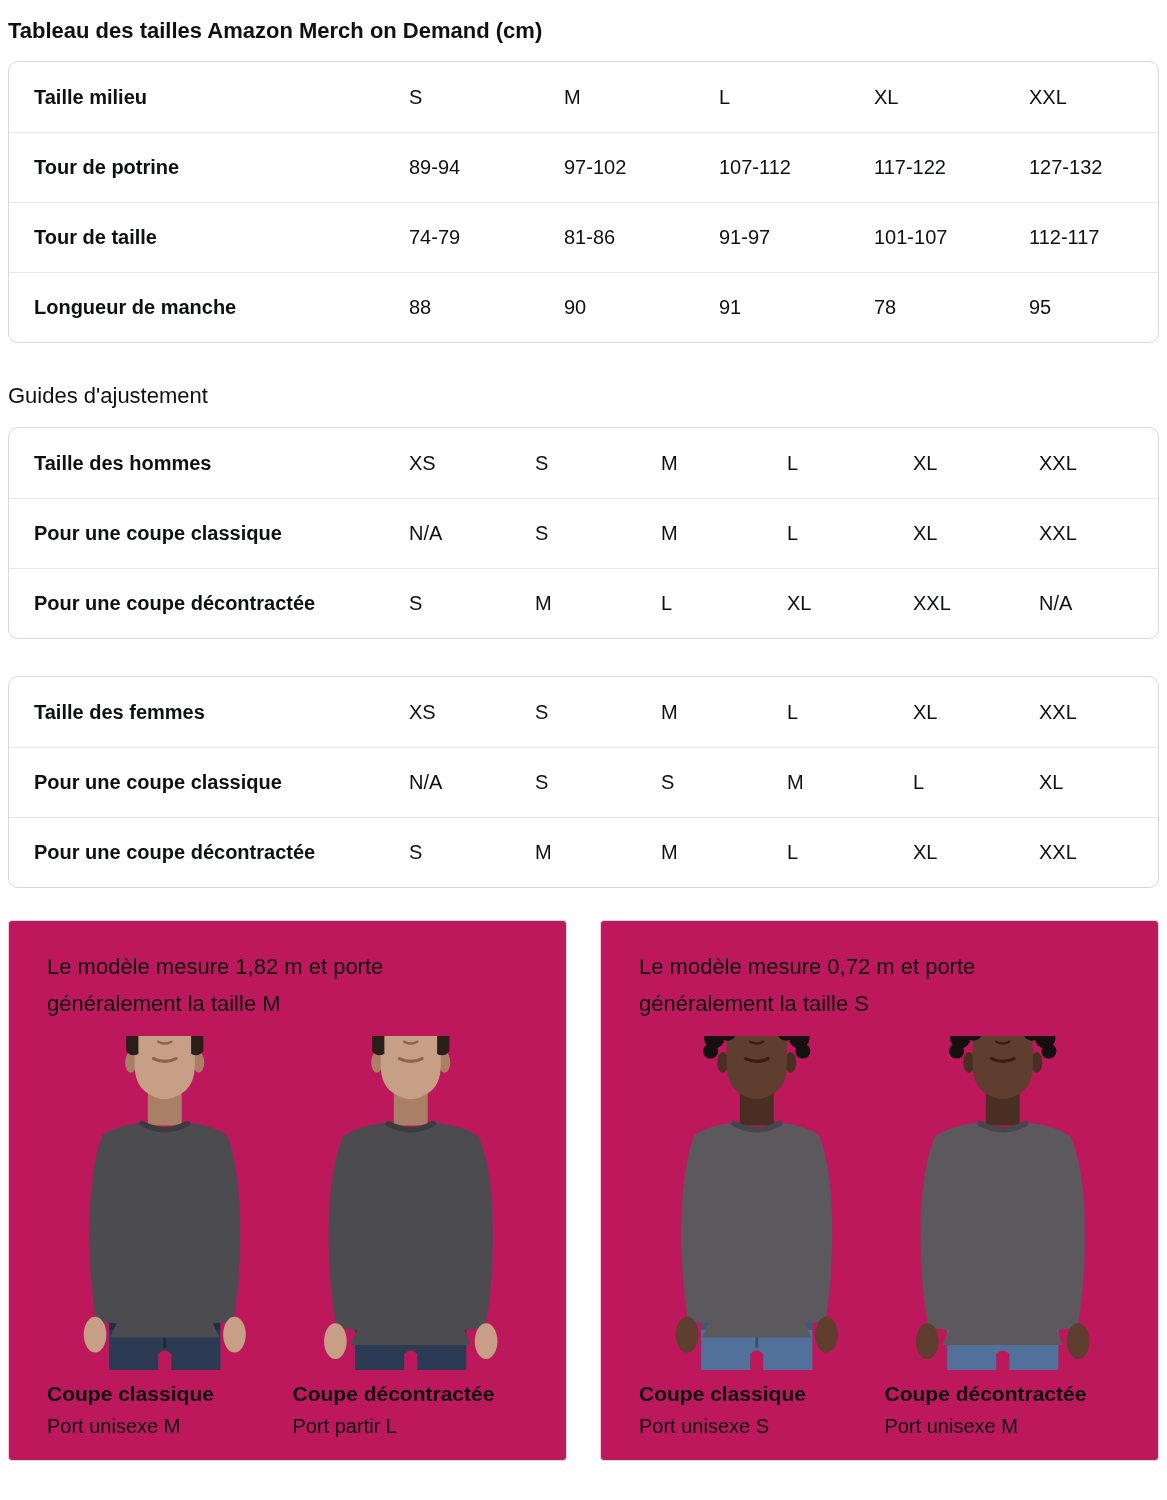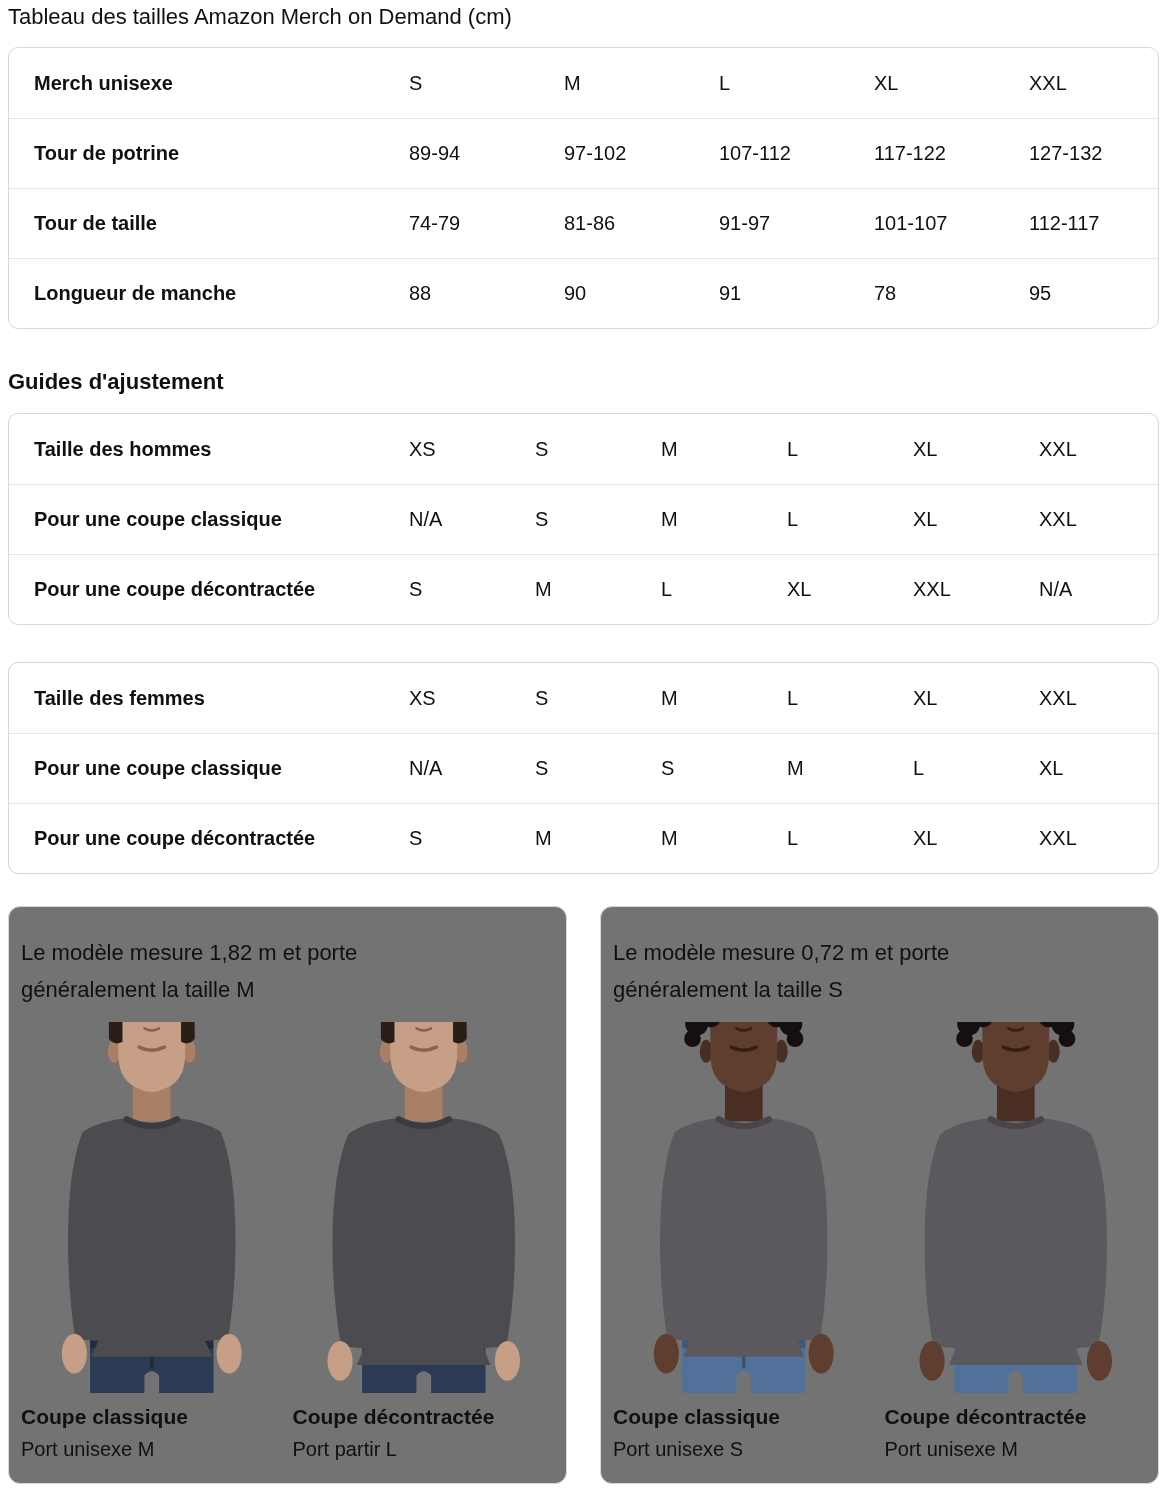--- a/index.html
+++ b/index.html
@@ -8,40 +8,40 @@
     --skin-men:#C79E86; --skin-women:#5F3D2F; --hair-men:#2A1E18; --hair-women:#15100F;
   }
   *{box-sizing:border-box}
   html,body{margin:0;padding:0;background:#fff}
   body{
     width:1167px; color:var(--text,#0F1111);
     font-family:"Liberation Sans","DejaVu Sans",sans-serif;
     -webkit-font-smoothing:antialiased;
   }
   .page{padding:2px 8px 6px}
-  .title{font-size:22px;font-weight:400;margin:2px 0 17px;padding-left:0;letter-spacing:0}
-  .subtitle{font-size:22px;font-weight:700;margin:40px 0 18px}
+  .title{font-size:22px;font-weight:700;margin:16px 0 17px;padding-left:0;letter-spacing:0}
+  .subtitle{font-size:22px;font-weight:400;margin:40px 0 18px}
   .note{font-size:17px;margin:17px 0 0}
 
   .table{
     border:1px solid var(--table-border,#D5D9D9);
     border-radius:10px; overflow:hidden; background:#fff;
   }
   .t-row{display:flex;align-items:center;height:70px}
   .t-row + .t-row{border-top:1px solid var(--row-divider,#E7E7E7)}
   .t-label{width:400px;padding-left:25px;font-weight:700;font-size:20px;flex:none}
   .t-cell{font-size:20px;flex:none}
   .cols5 .t-cell{width:155px}
   .cols6 .t-cell{width:126px}
   .gap-table{margin-top:37px}
 
   .cards{display:flex;gap:33px;margin-top:32px}
   .card{
     flex:1;border:1px solid var(--card-border,#D5D9D9);
-    border-radius:12px;padding:27px 12px 22px;background:#737373;
+    border-radius:4px;padding:27px 38px 22px;background:#be185d;
   }
   .card-heading{font-size:22px;line-height:37px;margin:0 0 14px;max-width:430px;font-weight:400}
   .figures{display:flex;gap:10px}
   .figures figure{flex:1;margin:0;text-align:left}
   svg.person{width:100%;height:auto;display:block}
   figcaption .fit{font-weight:700;font-size:21px;margin-top:12px}
   figcaption .size{font-size:20px;margin-top:9px}
 
   .fig-men{--skin:var(--skin-men,#C79E86);--skin-shadow:#A97F66;--feature:#8A6450;
            --shirt:var(--shirt-men,#4C4B50);--collar:#3C3B40;
@@ -99,21 +99,21 @@
     </symbol>
   </defs>
 </svg>
 
 <div class="page">
 
   <h1 class="title">Tableau des tailles Amazon Merch on Demand (cm)</h1>
 
   <div class="table cols5">
     <div class="t-row">
-      <div class="t-label">Merch unisexe</div>
+      <div class="t-label">Taille milieu</div>
       <div class="t-cell">S</div>
       <div class="t-cell">M</div>
       <div class="t-cell">L</div>
       <div class="t-cell">XL</div>
       <div class="t-cell">XXL</div>
     </div>
     <div class="t-row">
       <div class="t-label">Tour de potrine</div>
       <div class="t-cell">89-94</div>
       <div class="t-cell">97-102</div>

